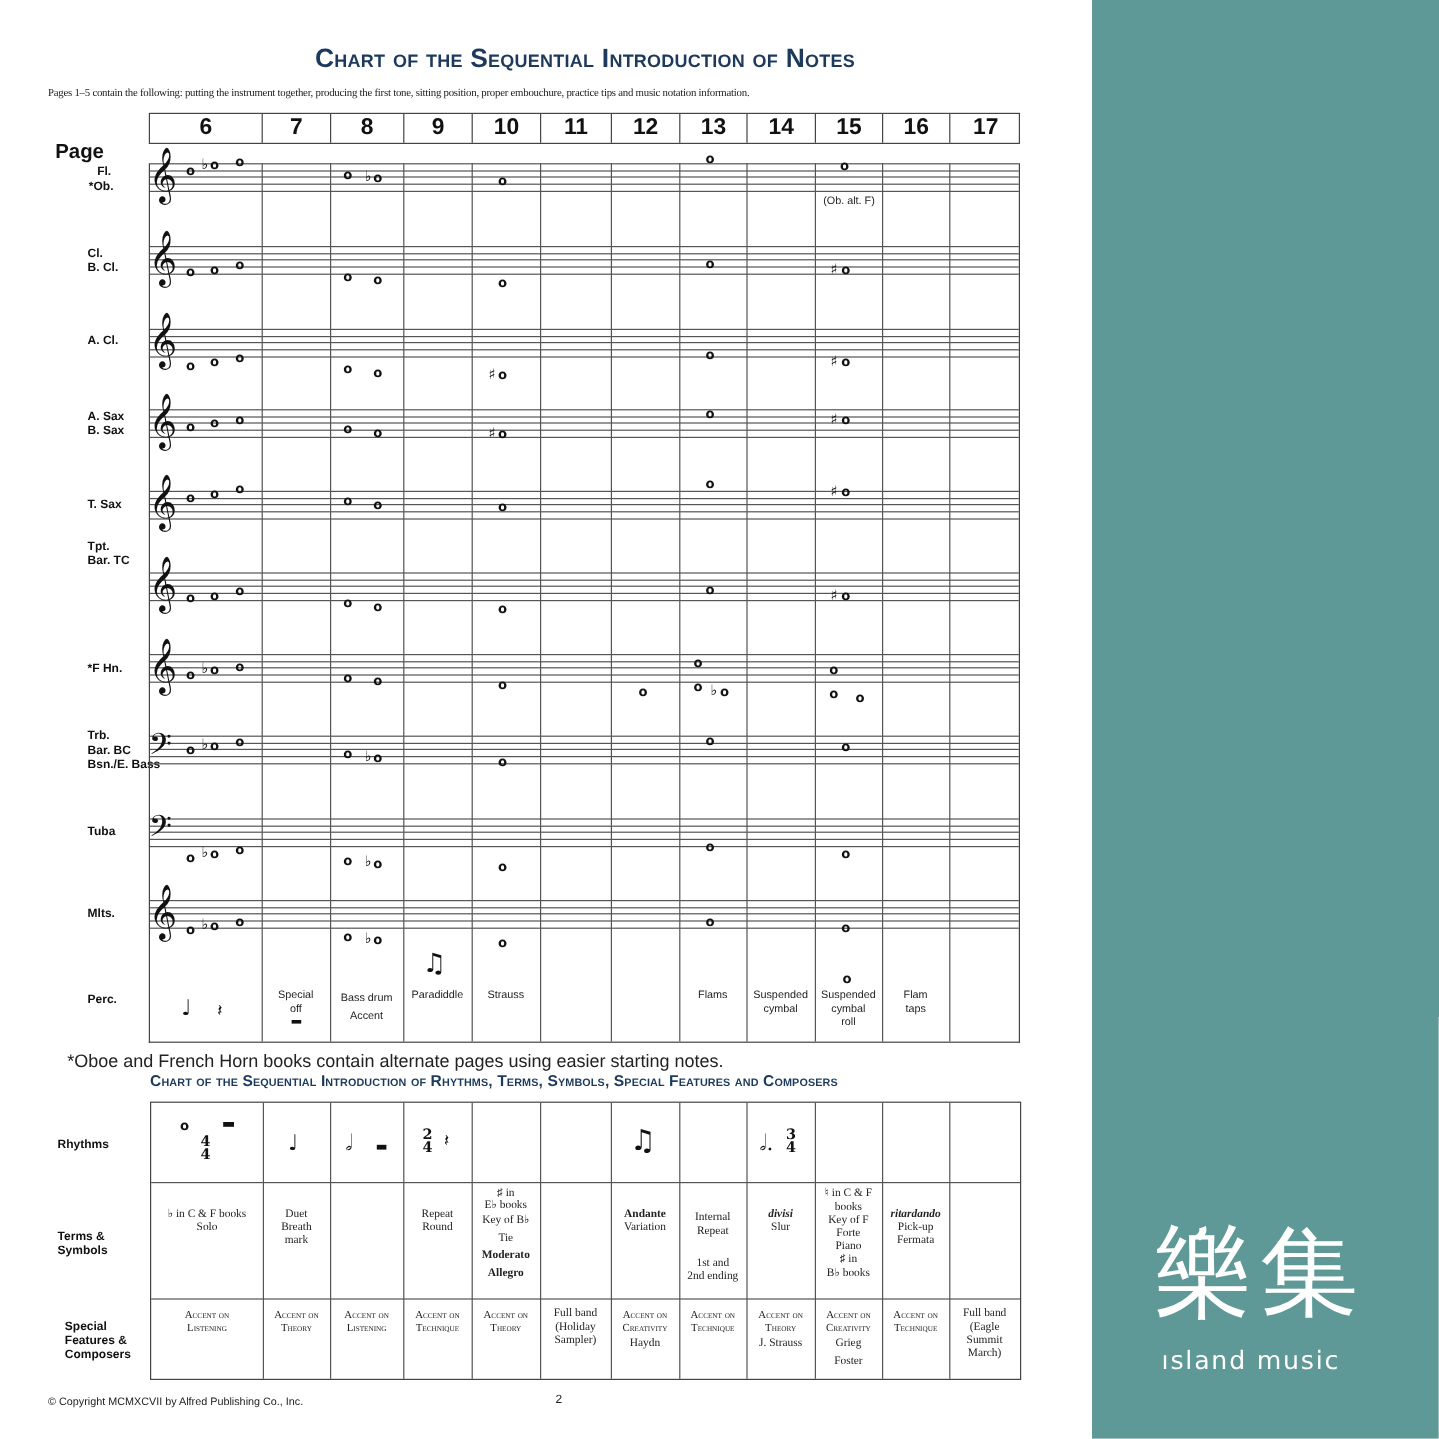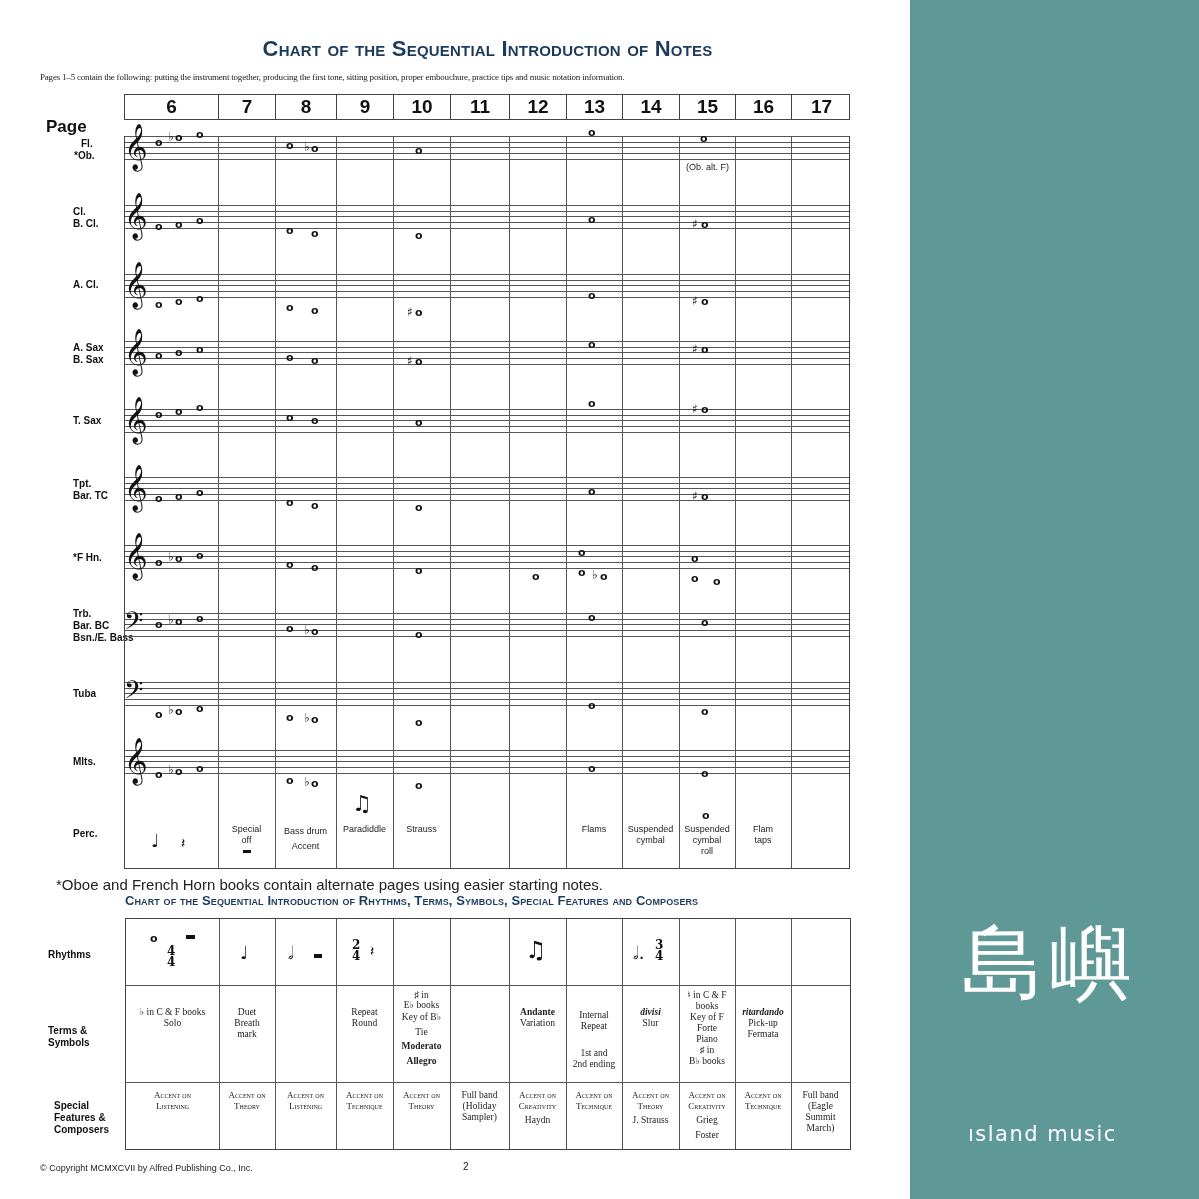--- a/index.html
+++ b/index.html
@@ -71,21 +71,21 @@
 <div class="abs inst" style="left:48px;top:279px">
   <div>A. Cl.</div>
 </div>
 <div class="abs inst" style="left:48px;top:342px">
   <div>A. Sax</div>
   <div>B. Sax</div>
 </div>
 <div class="abs inst" style="left:48px;top:415px">
   <div>T. Sax</div>
 </div>
-<div class="abs inst" style="left:48px;top:478px">
+<div class="abs inst" style="left:48px;top:450px">
   <div>Tpt.</div>
   <div>Bar. TC</div>
 </div>
 <div class="abs inst" style="left:48px;top:552px">
   <div>*F Hn.</div>
 </div>
 <div class="abs inst" style="left:48px;top:608px">
   <div>Trb.</div>
   <div>Bar. BC</div>
   <div>Bsn./E. Bass</div>
@@ -496,15 +496,15 @@
     <div>(Eagle</div>
     <div>Summit</div>
     <div>March)</div>
   </div>
 </div>
 
 <div class="abs copyright">© Copyright MCMXCVII by Alfred Publishing Co., Inc.</div>
 <div class="abs pagenum">2</div>
 
 <div class="abs brand">
-  <div class="logo-cjk" style="left:52px;top:918px">島嶼</div>
+  <div class="logo-cjk" style="left:52px;top:1016px">樂集</div>
   <div class="logo-en" style="left:58px;top:1122px">ısland music</div>
 </div>
 
 </body></html>

